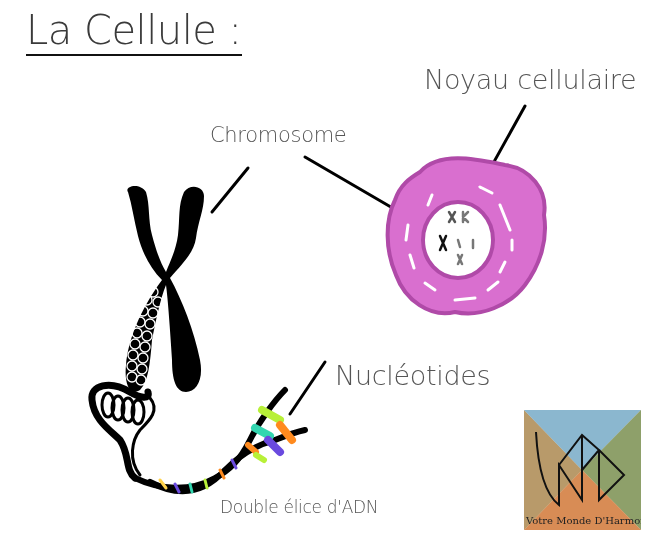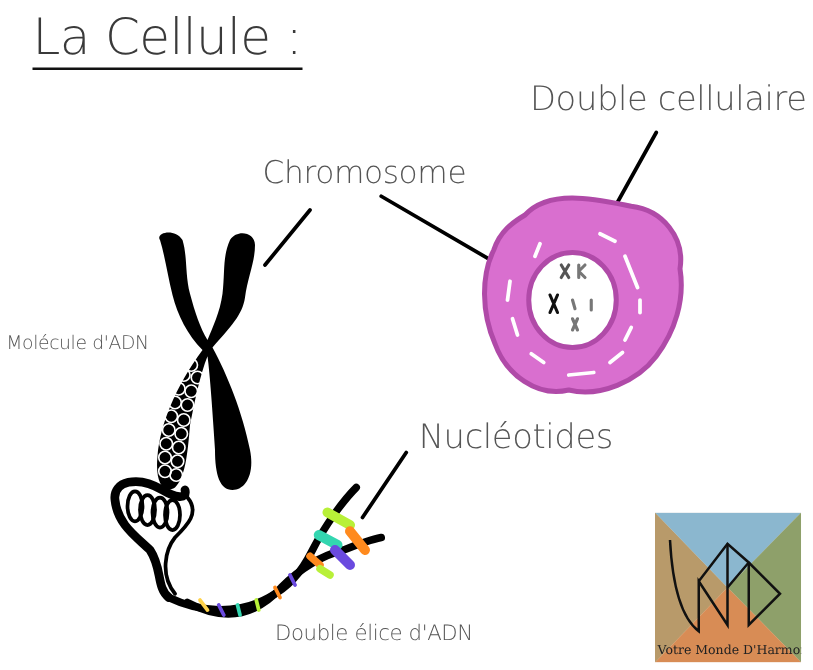--- a/index.html
+++ b/index.html
@@ -2,38 +2,37 @@
 <html><head>
   <meta charset="utf-8">
   <style>
     html, body { margin:0; padding:0; background:#ffffff; }
     body { width:650px; height:536px; position:relative; overflow:hidden;
            font-family:"DejaVu Sans", sans-serif; }
     .lbl { position:absolute; color:#555; font-weight:200; white-space:nowrap; letter-spacing:-0.3px;text-align:right; }
     #title { left:26px; top:8px; font-size:40px; color:#3a3a3a; font-weight:200;
              border-bottom:2px solid #111; line-height:44px; padding-bottom:2px; letter-spacing:-0.5px; }
     #lbl-noyau { left:424px; top:64px; font-size:27px; }
-    #lbl-chromo { left:210px; top:123px; font-size:25px; }
+    #lbl-chromo { left:210px; top:123px; font-size:21px; }
     #lbl-mol { left:5px; top:263px; font-size:15px; text-align:center; line-height:22px; }
-    #lbl-nucleo { left:335px; top:334px; font-size:27px; }
+    #lbl-nucleo { left:335px; top:360px; font-size:27px; }
     #lbl-double { left:220px; top:497px; font-size:17px; }
     svg.art { position:absolute; left:0; top:0; }
     #logo { position:absolute; left:524px; top:410px; width:117px; height:120px; overflow:hidden; }
     #logo-text { position:absolute; left:2px; bottom:4px; font-family:"DejaVu Serif", serif;
                  font-size:10px; color:#222; white-space:nowrap; }
   </style>
 </head>
 <body>
 
 <div id="title" class="lbl">La Cellule :</div>
 
-<div id="lbl-noyau" class="lbl">Double cellulaire</div>
+<div id="lbl-noyau" class="lbl">Noyau cellulaire</div>
 <div id="lbl-chromo" class="lbl">Chromosome</div>
 <div id="lbl-mol" class="lbl">
-  <div>Molécule d'ADN</div>
 </div>
 <div id="lbl-nucleo" class="lbl">Nucléotides</div>
 <div id="lbl-double" class="lbl">Double élice d'ADN</div>
 
 <svg class="art" width="650" height="536" viewBox="0 0 650 536">
 
   <g stroke="#000" stroke-width="3" stroke-linecap="round">
     <line x1="525" y1="106" x2="470" y2="205"></line>
     <line x1="248" y1="168" x2="212" y2="212"></line>
     <line x1="305" y1="157" x2="432" y2="231"></line>

